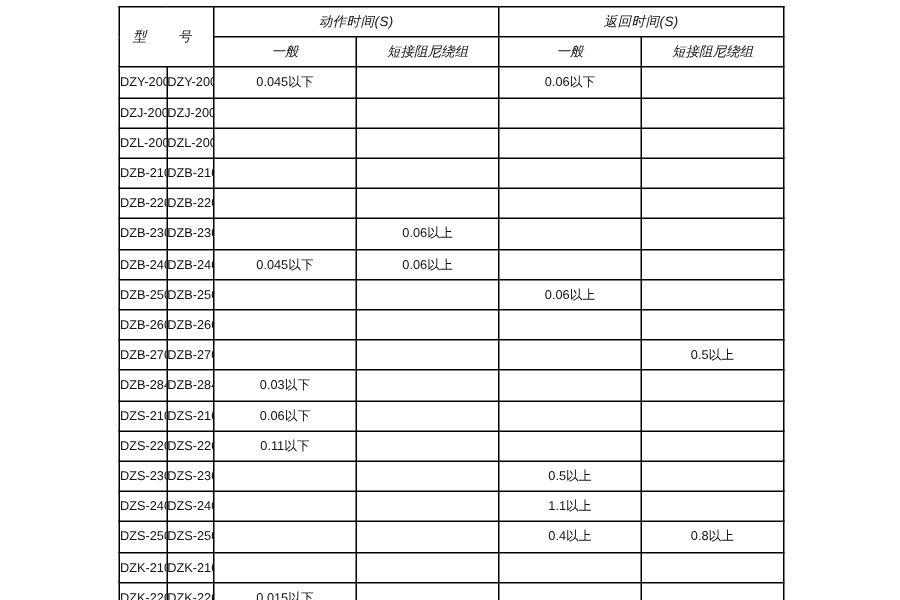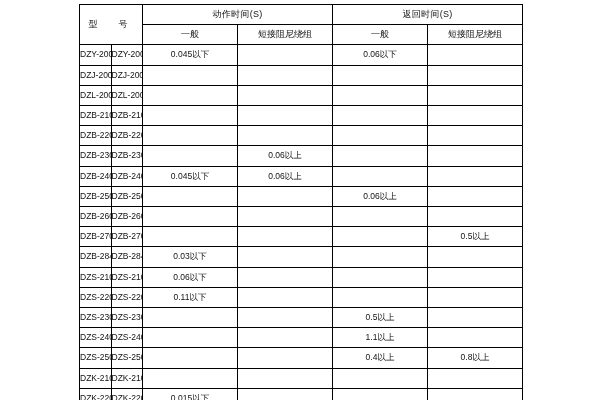--- a/index.html
+++ b/index.html
@@ -33,20 +33,21 @@
     height: 19.2px;
     line-height: 19.2px;
     text-align: center;
     vertical-align: middle;
     font-weight: normal;
     white-space: nowrap;
     overflow: hidden;
   }
   table.spec th {
     font-size: 9px;
+    font-style: italic;
   }
   .col-model-a { width: 62px; }
   .col-model-b { width: 70px; }
   .col-t1 { width: 74px; }
   .col-t2 { width: 94px; }
   .col-t3 { width: 74px; }
   .col-t4 { width: 70px; }
   .hdr-group { font-size: 9px; letter-spacing: 0.3px; }
   .hdr-model { letter-spacing: 6px; padding-left: 6px; }
   .empty { }

